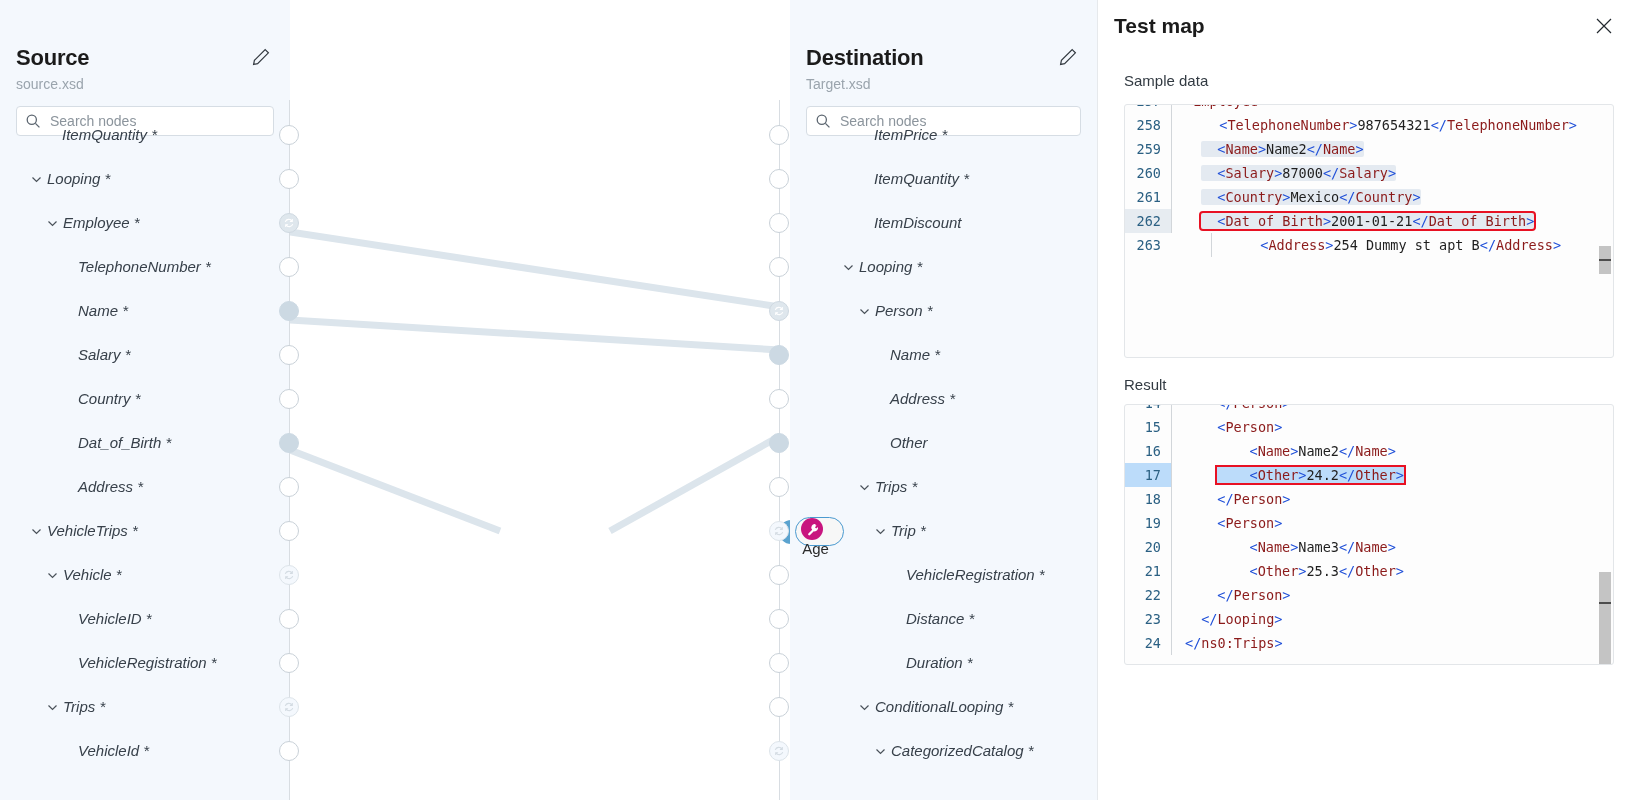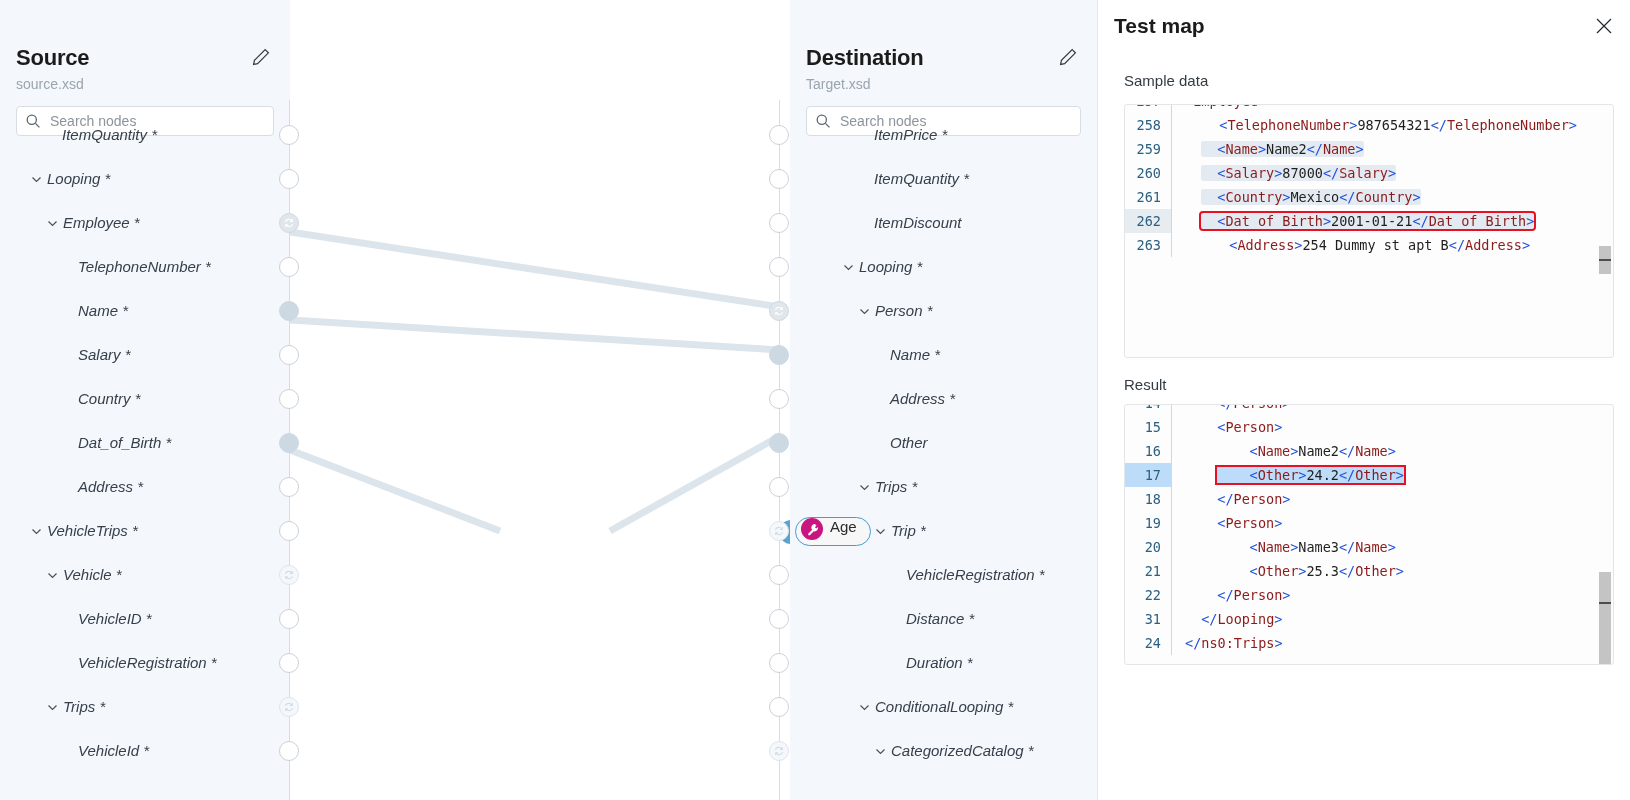--- a/index.html
+++ b/index.html
@@ -85,21 +85,21 @@
     position: absolute; left: 489px; top: 517px;
     height: 29px; display: flex; align-items: center;
   }
   .fn-port {
     width: 24px; height: 24px; border-radius: 50%;
     background: #5ba3cf; flex: 0 0 auto;
   }
   .fn-body {
     height: 29px; margin: 0 -8px; padding: 0 13px 0 5px;
     background: #f7f7f7; border: 1.6px solid #4a9ad0; border-radius: 16px;
-    display: flex; align-items: flex-start; z-index: 2; position: relative;
+    display: flex; align-items: center; z-index: 2; position: relative; flex-direction: column;
   }
   .fn-glyph {
     width: 22px; height: 22px; border-radius: 50%;
     background: #c8157f; display: flex; align-items: center; justify-content: center;
     margin-right: 7px; flex: 0 0 auto;
   }
   .fn-label { font-size: 15px; color: #2b2b2b; }
 
   
   #testmap {
@@ -461,21 +461,21 @@
           <div class="cline">
             <div class="gutter">261</div>
             <div class="ctext" style="padding-left: 30px;"><span class="fold"></span><span class="hl-soft"><span class="tx">  </span><span class="br">&lt;</span><span class="tg">Country</span><span class="br">&gt;</span><span class="tx">Mexico</span><span class="br">&lt;/</span><span class="tg">Country</span><span class="br">&gt;</span></span></div>
           </div>
           <div class="cline">
             <div class="gutter hl2">262</div>
             <div class="ctext" style="padding-left: 30px;"><span class="fold"></span><span class="hl-soft redbox"><span class="tx">  </span><span class="br">&lt;</span><span class="tg">Dat_of_Birth</span><span class="br">&gt;</span><span class="tx">2001-01-21</span><span class="br">&lt;/</span><span class="tg">Dat_of_Birth</span><span class="br">&gt;</span></span></div>
           </div>
           <div class="cline">
             <div class="gutter">263</div>
-            <div class="ctext" style="padding-left: 42px;"><span class="fold"></span><span class="tx">  </span><span class="br">&lt;</span><span class="tg">Address</span><span class="br">&gt;</span><span class="tx">254 Dummy st apt B</span><span class="br">&lt;/</span><span class="tg">Address</span><span class="br">&gt;</span></div>
+            <div class="ctext" style="padding-left: 33px; margin-left: 40px;"><span class="fold"></span><span class="tx">  </span><span class="br">&lt;</span><span class="tg">Address</span><span class="br">&gt;</span><span class="tx">254 Dummy st apt B</span><span class="br">&lt;/</span><span class="tg">Address</span><span class="br">&gt;</span></div>
           </div>
         </div>
       <div class="vscroll">
         <div class="vthumb" style="top:140px;height:28px">
           <div class="bar" style="top:13px"></div>
         </div>
       </div>
     </div>
 
     <div class="tm-section-label" style="top:376px">Result</div>
@@ -511,21 +511,21 @@
           </div>
           <div class="cline">
             <div class="gutter">21</div>
             <div class="ctext" style="padding-left: 46px;"><span class="fold"></span><span class="tx">    </span><span class="br">&lt;</span><span class="tg">Other</span><span class="br">&gt;</span><span class="tx">25.3</span><span class="br">&lt;/</span><span class="tg">Other</span><span class="br">&gt;</span></div>
           </div>
           <div class="cline">
             <div class="gutter">22</div>
             <div class="ctext" style="padding-left: 30px;"><span class="fold"></span><span class="tx">  </span><span class="br">&lt;/</span><span class="tg">Person</span><span class="br">&gt;</span></div>
           </div>
           <div class="cline">
-            <div class="gutter">31</div>
+            <div class="gutter">23</div>
             <div class="ctext" style="padding-left: 22px;"><span class="fold"></span><span class="tx"> </span><span class="br">&lt;/</span><span class="tg">Looping</span><span class="br">&gt;</span></div>
           </div>
           <div class="cline">
             <div class="gutter">24</div>
             <div class="ctext" style="padding-left: 14px;"><span class="fold"></span><span class="br">&lt;/</span><span class="tg">ns0:Trips</span><span class="br">&gt;</span></div>
           </div>
         </div>
       <div class="vscroll">
         <div class="vthumb" style="top:166px;height:92px">
           <div class="bar" style="top:30px"></div>

